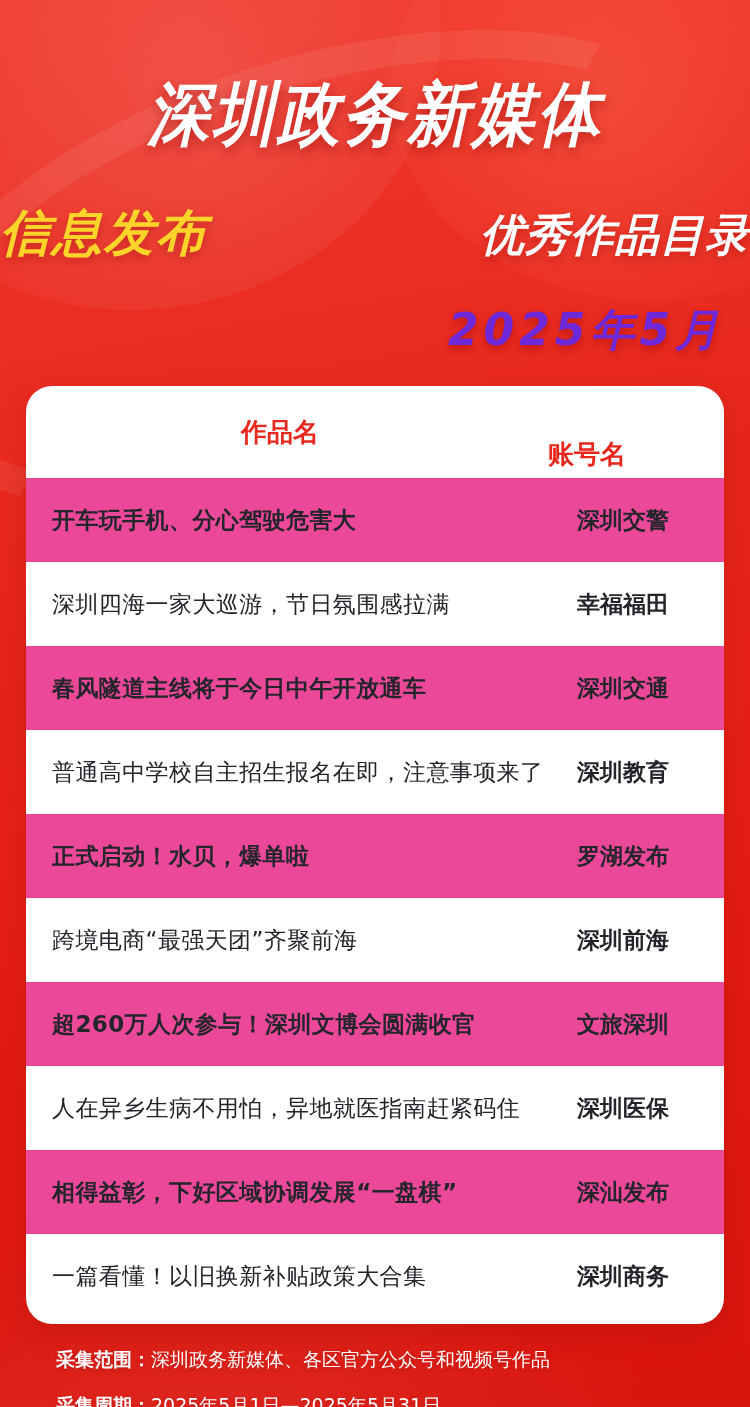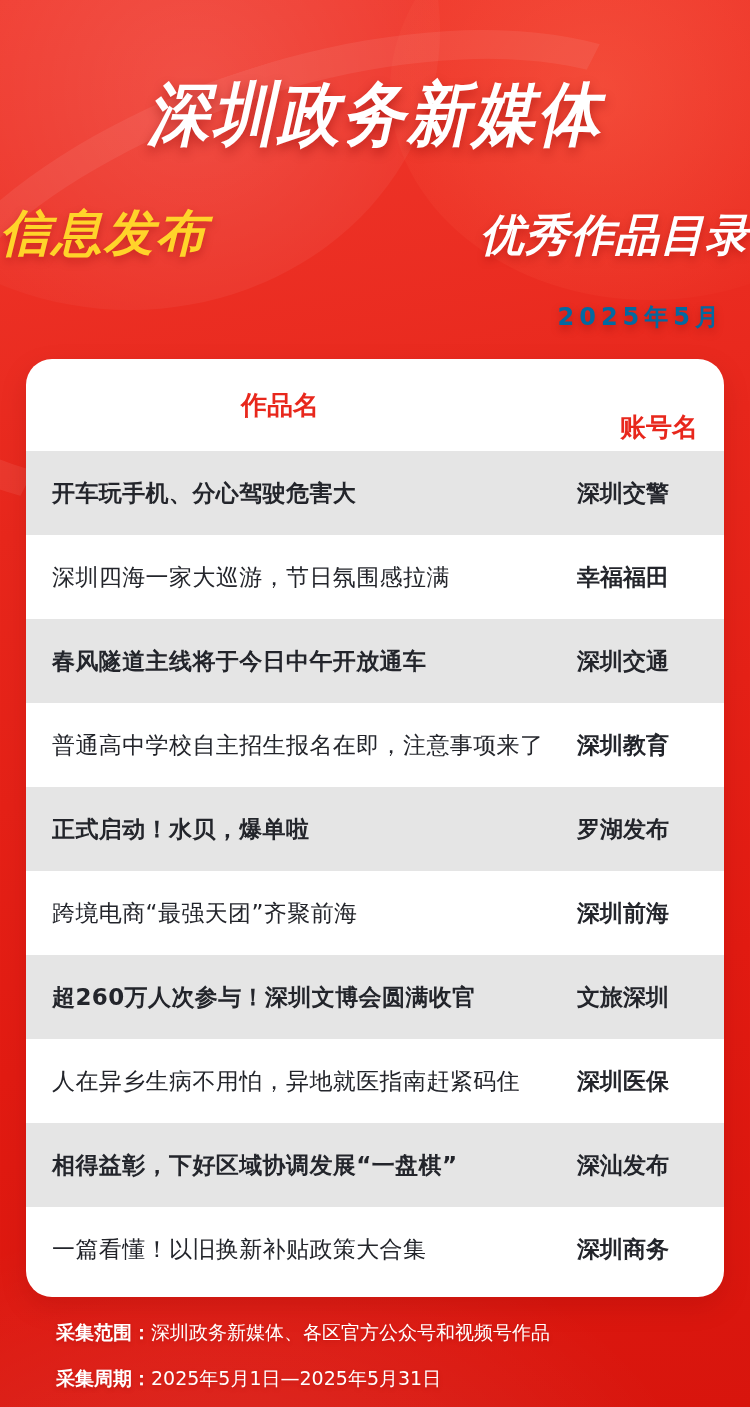--- a/index.html
+++ b/index.html
@@ -87,24 +87,25 @@
     font-style: italic;
     text-shadow: 0 4px 8px rgba(130,0,0,0.35);
     font-family: Liberation Sans, sans-serif;
   }
   .date-line {
     margin-top: 34px;
     padding-right: 26px;
     text-align: right;
   }
   .date-text {
-    font-size: 24px;
-    font-weight: bold;
-    color: #0369a1;
+    font-size: 44px;
+    font-weight: bold;
+    color: #6d28d9;
     letter-spacing: 5px;
+    font-style: italic;
     text-shadow: 0 4px 9px rgba(130,0,0,0.4);
     font-family: "DejaVu Sans", "Liberation Sans", sans-serif;
   }
 
   
   .card {
     margin: 26px 26px 0 26px;
     background: #ffffff;
     border-radius: 26px;
     padding: 0 0 6px 0;
@@ -117,29 +118,29 @@
     height: 92px;
     padding: 0 26px;
   }
   .th {
     font-size: 26px;
     font-weight: bold;
     color: #e8271c;
     font-family: "DejaVu Sans", "Liberation Sans", sans-serif;
   }
   .th-work { flex: 1; text-align: center; padding-right: 40px; }
-  .th-account { width: 150px; text-align: right; margin-top: 45px; }
+  .th-account { width: 150px; text-align: left; margin-top: 45px; }
 
   .row {
     display: flex;
     align-items: center;
     min-height: 84px;
     padding: 0 26px;
   }
-  .row.alt { background: #e5e5e5; }
+  .row.alt { background: #ec4899; }
   .row .c-work {
     flex: 1;
     font-size: 23px;
     color: #23252b;
     letter-spacing: 0.4px;
     font-family: "DejaVu Sans", "Liberation Sans", sans-serif;
   }
   .row.alt .c-work { font-weight: bold; }
   .row .c-account {
     width: 150px;

